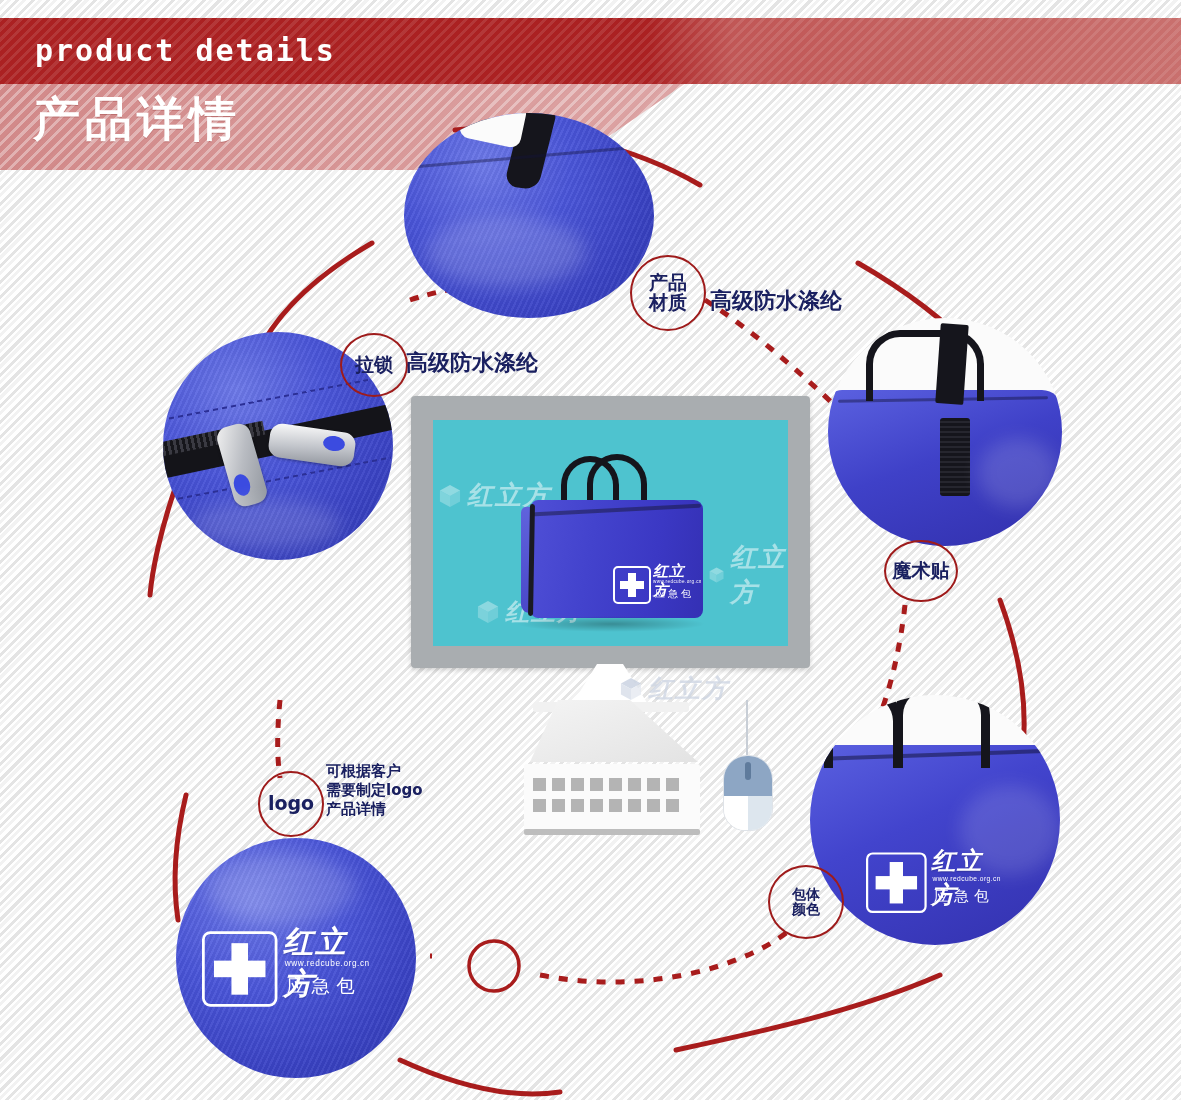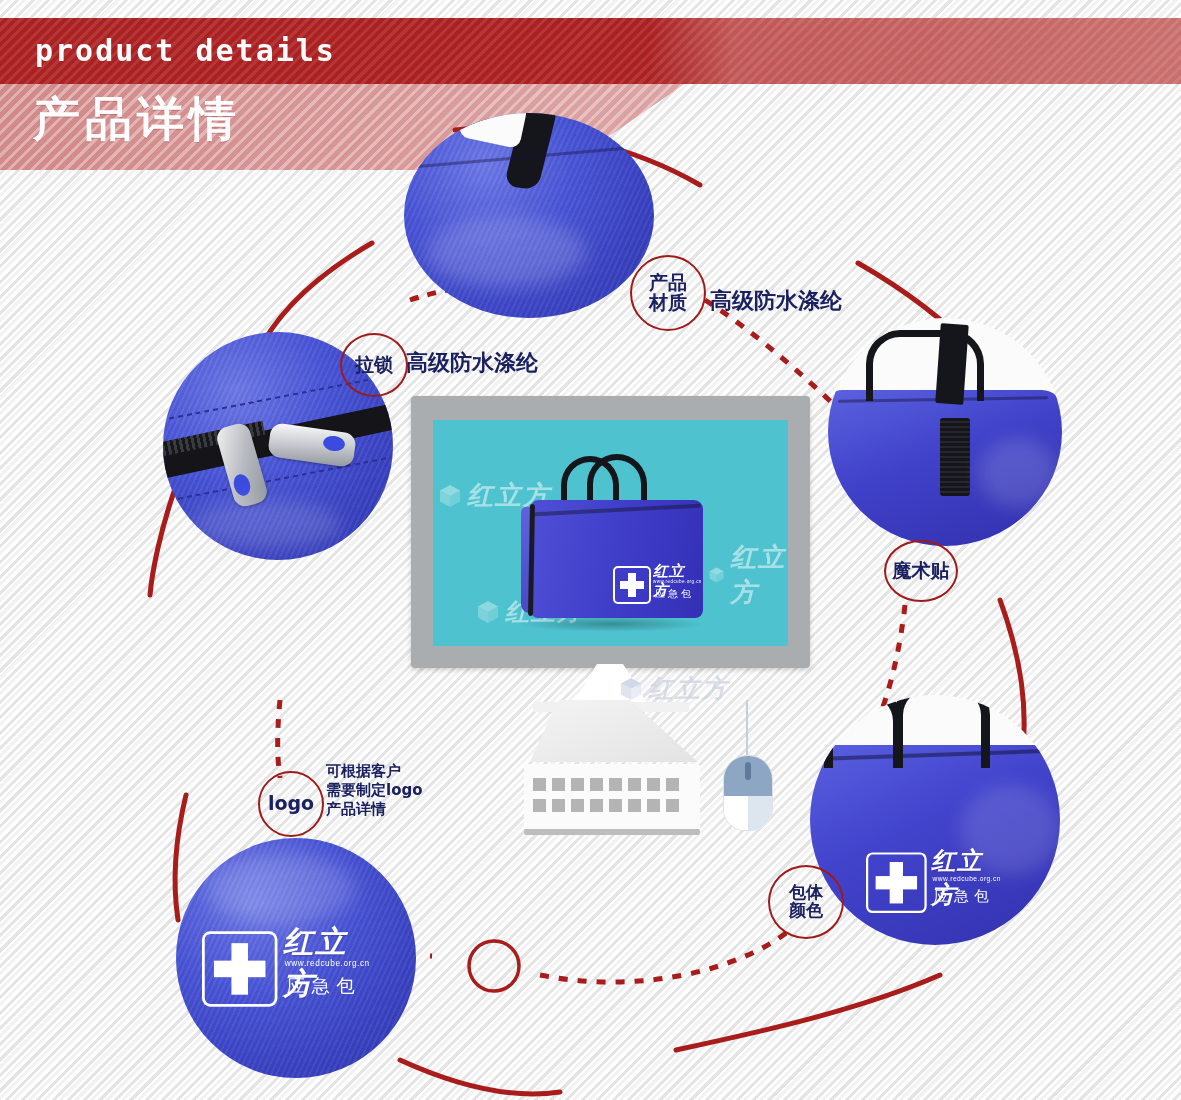--- a/index.html
+++ b/index.html
@@ -446,20 +446,20 @@
 
   <div class="bub" style="left:258px;top:771px;width:62px;height:62px;font-size:19px;font-family:'DejaVu Sans',sans-serif;">
     <span>logo</span>
   </div>
   <div class="ltext multi" style="left:326px;top:762px;font-size:15px;">
     <div>可根据客户</div>
     <div>需要制定logo</div>
     <div>产品详情</div>
   </div>
 
-  <div class="bub" style="left:768px;top:865px;width:72px;height:70px;font-size:17px;">
+  <div class="bub" style="left:768px;top:865px;width:72px;height:70px;font-size:14px;">
     <div>
       <span>包体</span>
       <span>颜色</span>
     </div>
   </div>
 
 </div>
 
 </body></html>

